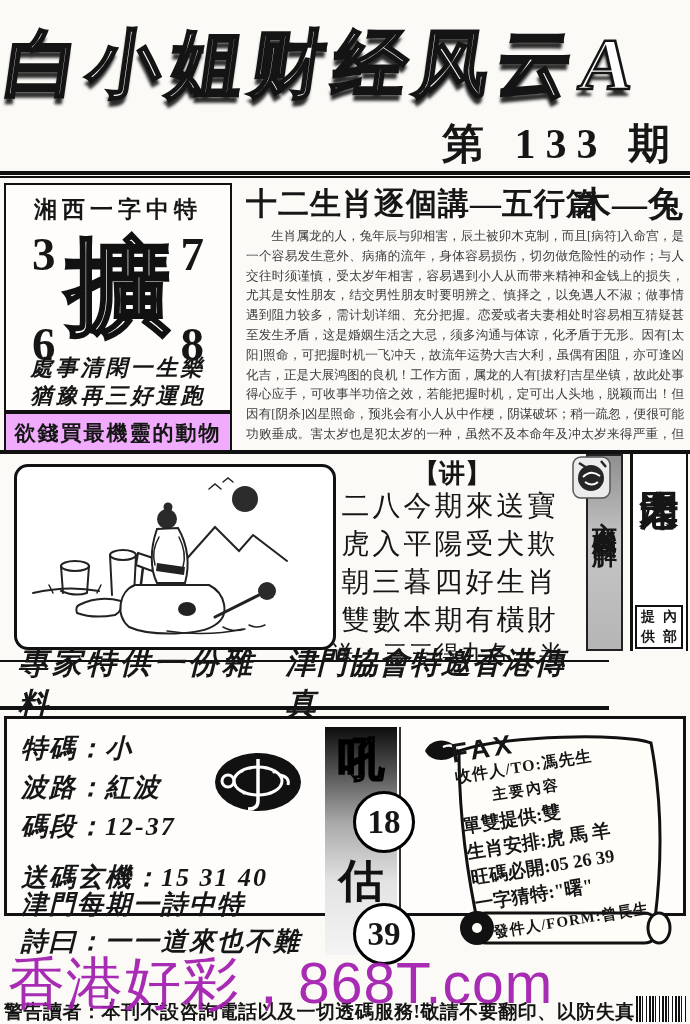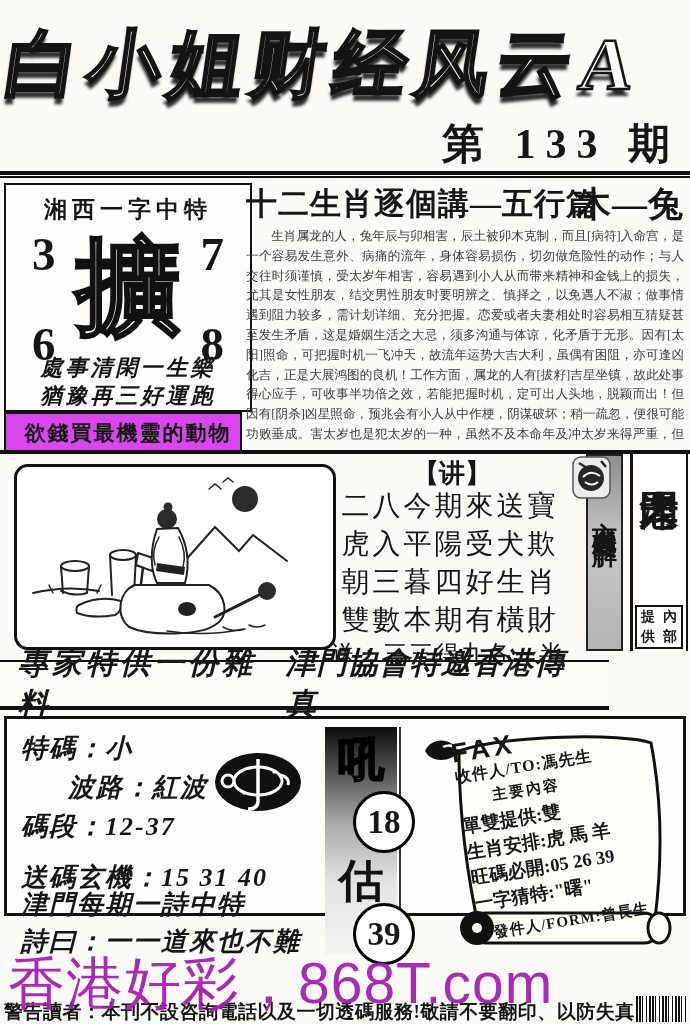--- a/index.html
+++ b/index.html
@@ -9,31 +9,31 @@
 
   
   .masthead{left:6px;top:12px;width:680px;height:106px;display:flex;align-items:center;}
   .masthead .title{font-size:73px;font-weight:900;letter-spacing:9px;white-space:nowrap;
     color:#ffffff;-webkit-text-stroke:2.6px #141414;
     text-shadow:0 7px 3px rgba(15,15,15,.88);transform:skewX(-8deg);}
   .issue{right:10px;top:116px;font-size:42px;font-weight:900;letter-spacing:10px;}
   .rule-double{left:0;top:171px;width:690px;height:7px;border-top:4px solid #111;border-bottom:2px solid #111;box-sizing:border-box;}
 
   
-  .pickbox{left:4px;top:183px;width:224px;height:225px;border:2.5px solid #111;background:#fefdfb;padding-left:20px;}
+  .pickbox{left:4px;top:183px;width:224px;height:225px;border:2.5px solid #111;background:#fefdfb;}
   .pick-header{left:0;top:9px;width:100%;text-align:center;font-size:23px;font-weight:bold;letter-spacing:5px;}
   .corner-num{font-size:47px;font-weight:bold;line-height:1;}
   .n-tl{left:26px;top:46px;} .n-tr{right:26px;top:46px;}
   .n-bl{left:26px;top:136px;} .n-br{right:26px;top:136px;}
   .bigchar{left:50%;top:50px;transform:translateX(-50%);font-size:104px;line-height:1;
     color:#fff;-webkit-text-stroke:2.6px #111;font-weight:bold;}
   .pick-line{left:0;width:100%;text-align:center;font-size:22px;font-weight:bold;letter-spacing:3px;font-style:italic;}
   .pl1{top:168px;} .pl2{top:196px;}
-  .pickfoot{left:4px;top:412px;width:224px;height:38px;border:2.5px solid #111;background:#d946ef;
-    display:flex;align-items:center;justify-content:center;font-size:21px;font-weight:900;letter-spacing:2px;padding-left:10px;}
+  .pickfoot{left:4px;top:412px;width:224px;height:38px;border:2.5px solid #111;background:#f0abfc;
+    display:flex;align-items:center;justify-content:center;font-size:21px;font-weight:900;letter-spacing:2px;}
 
   
   .zod-head{left:246px;top:183px;font-size:31px;font-weight:900;letter-spacing:1px;white-space:nowrap;}
   .zod-tag{right:6px;top:181px;font-size:35px;font-weight:900;letter-spacing:1px;}
   .zod-body{left:246px;top:227px;width:438px;height:220px;font-size:12.6px;line-height:19.8px;
     text-align:justify;text-indent:2em;color:#3c3c3c;filter:blur(.35px);overflow:hidden;}
 
   .rule-heavy{left:0;top:450px;width:690px;height:4px;background:#111;}
 
   
@@ -56,21 +56,21 @@
 
   
   .band{left:0;top:660px;width:609px;height:50px;border-top:2.5px solid #111;border-bottom:4px solid #111;
     box-sizing:border-box;display:flex;align-items:center;justify-content:space-between;padding:0 18px;background:#fcfbf8;}
   .band .b-left{font-size:30px;font-weight:bold;font-style:italic;letter-spacing:4px;}
   .band .b-right{font-size:30px;font-weight:bold;font-style:italic;letter-spacing:1px;}
 
   
   .botbox{left:4px;top:716px;width:682px;height:200px;border:3px solid #111;box-sizing:border-box;background:#fefdfb;}
   .tip-line{position:absolute;left:14px;font-size:26px;font-weight:bold;font-style:italic;letter-spacing:2px;white-space:nowrap;}
-  .t0{top:12px;} .t1{top:51px;margin-left:47px;} .t2{top:90px;} .t3{top:129px;margin-top:12px;} .t4{top:168px;} .t5{top:205px;}
+  .t0{top:12px;} .t1{top:51px;} .t2{top:90px;} .t3{top:129px;margin-top:12px;} .t4{top:168px;} .t5{top:205px;}
   .ovallogo{position:absolute;left:203px;top:32px;width:96px;height:66px;}
   .numstrip{position:absolute;left:318px;top:8px;width:72px;height:228px;
     background:linear-gradient(180deg,#0d0d0d 0%,#4d4d4d 18%,#a9a9a9 42%,#e3e3e3 68%,#f4f4f4 100%);}
   .numstrip .ch-top{position:absolute;left:0;top:2px;width:100%;text-align:center;font-size:46px;font-weight:900;
     color:#fff;-webkit-text-stroke:1.8px #000;}
   .numstrip .ch-bottom{position:absolute;left:0;top:124px;width:100%;text-align:center;font-size:45px;font-weight:900;color:#111;}
   .vrule{position:absolute;left:392px;top:8px;width:2px;height:228px;background:#333;}
   .circlenum{position:absolute;left:346px;width:56px;height:56px;border:3.5px solid #000;border-radius:50%;
     background:#fff;display:flex;align-items:center;justify-content:center;font-size:33px;font-weight:900;z-index:6;}
   .c18{top:72px;} .c39{top:184px;}

